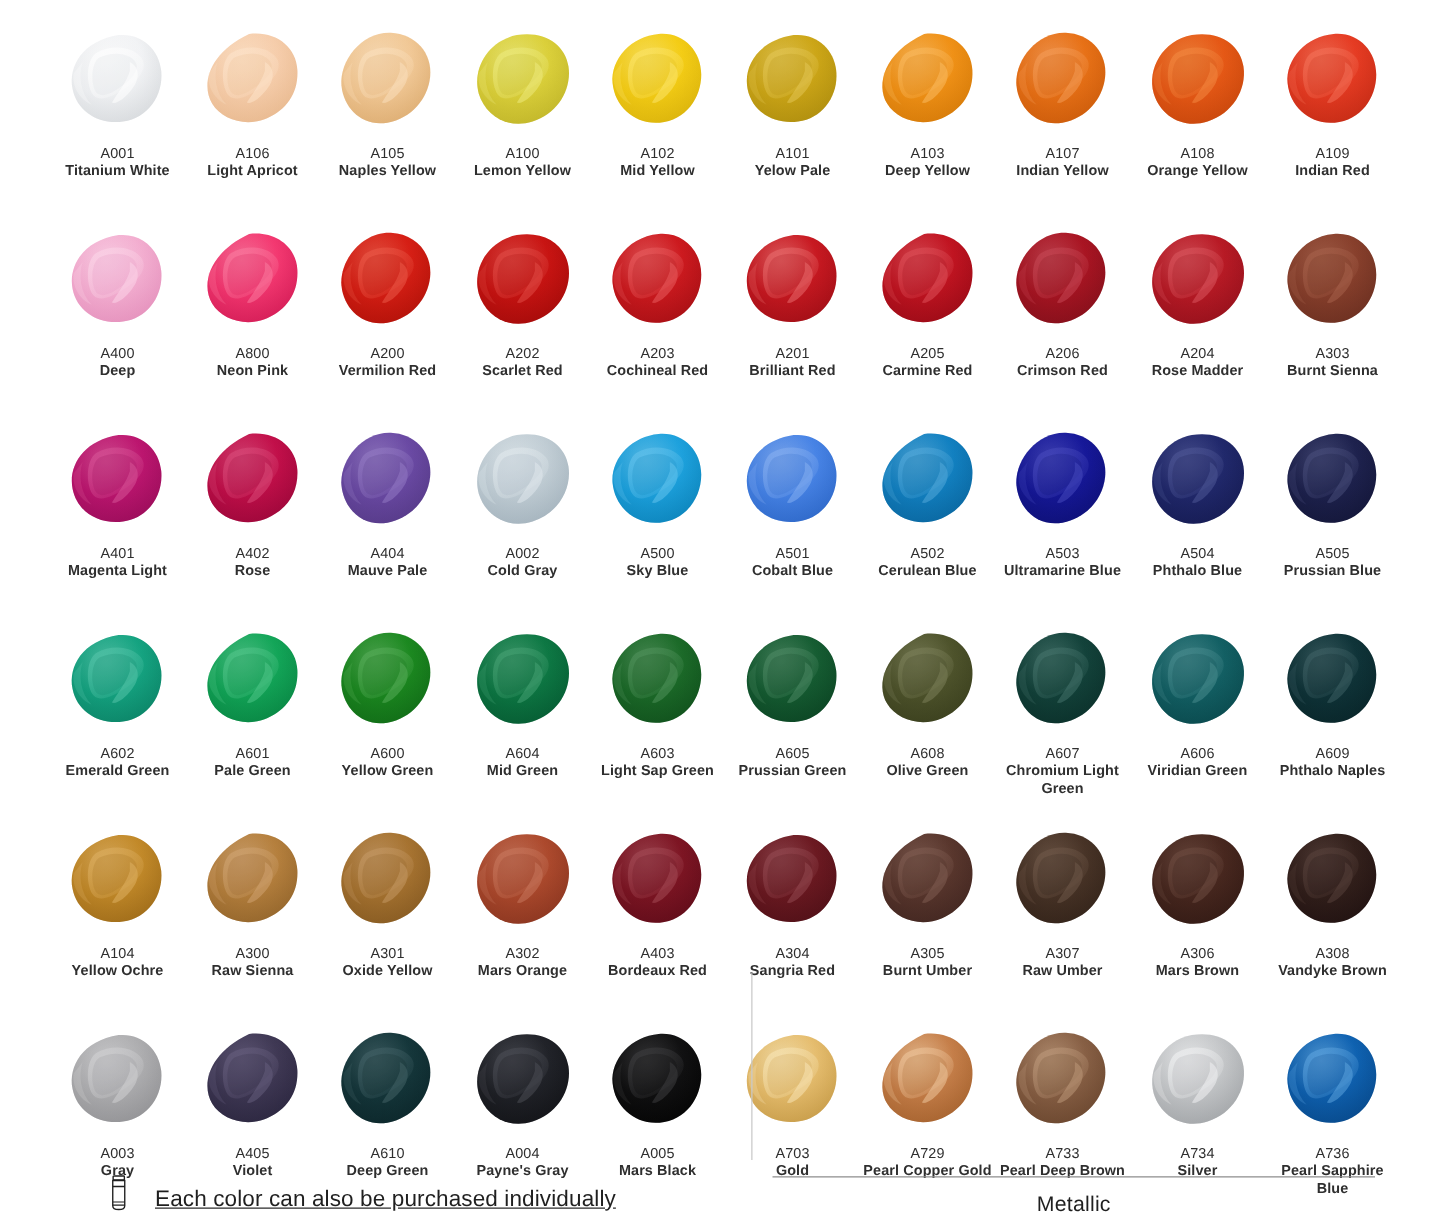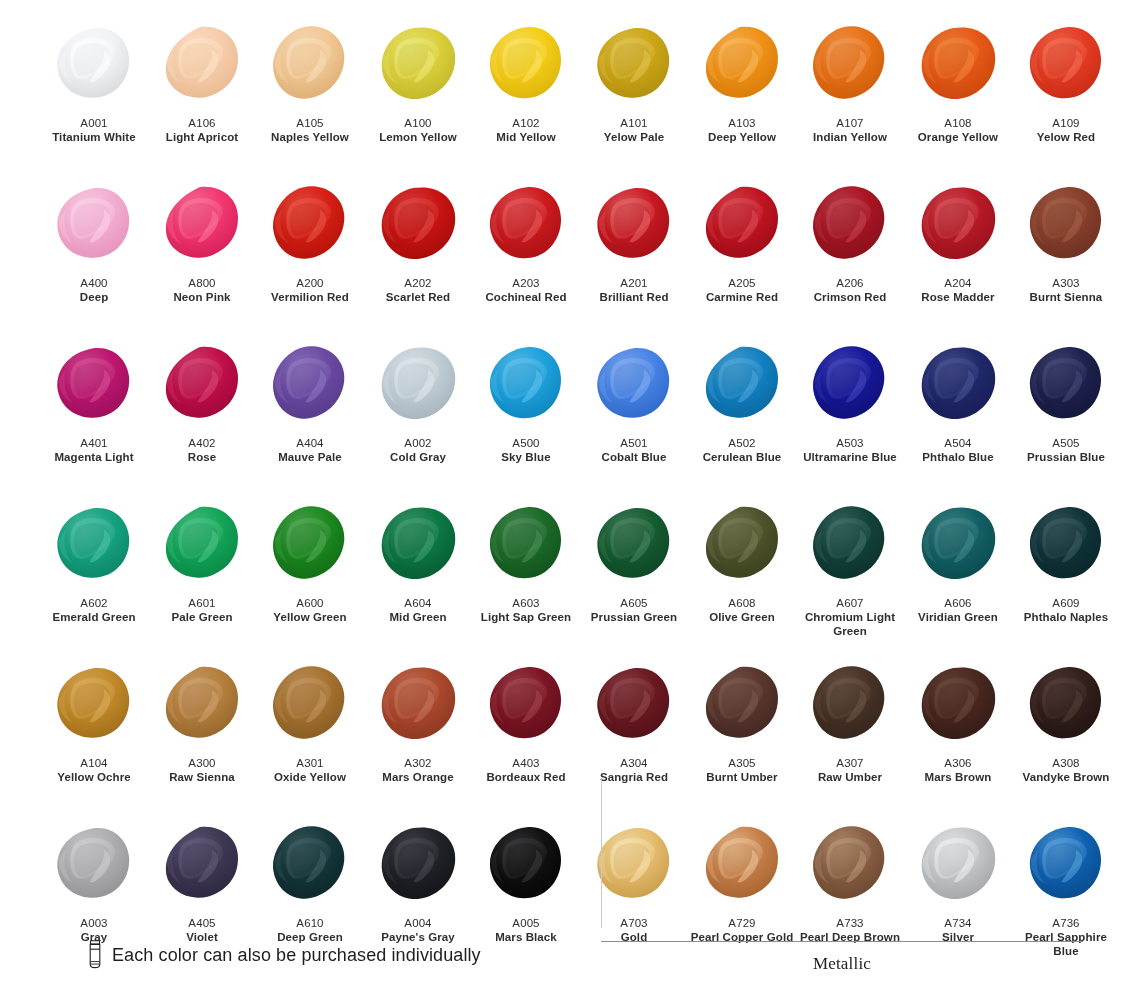--- a/index.html
+++ b/index.html
@@ -85,36 +85,36 @@
     left: 0;
     right: 0;
     bottom: 0;
     height: 70px;
   }
   .footer-note {
     position: absolute;
     left: 86px;
     bottom: 14px;
     display: flex;
-    align-items: center;
-    gap: 8px;
+    align-items: flex-end;
+    gap: 20px;
+    text-decoration: underline;
   }
   .footer-note .note-text {
     font-size: 18px;
     color: #1f1f1f;
     letter-spacing: 0.1px;
   }
   .tube-icon { width: 18px; height: 30px; display:block; }
 
   .metallic-block {
     position: absolute;
-    left: 601px;
+    left: 618px;
     width: 482px;
     bottom: 10px;
-    font-family: Liberation Serif, serif;
   }
   .metallic-rule {
     width: 100%;
     height: 1px;
     background: #8d8d8d;
   }
   .metallic-label {
     text-align: center;
     font-size: 17px;
     color: #1f1f1f;
@@ -456,21 +456,21 @@
               <path d="M50 5 C72 3 88 20 88 41 C88 62 74 82 51 84 C29 86 11 70 9 49 C7 27 26 7 50 5 Z" fill="url(#s9)" opacity="0.5"></path>
               <path d="M30 22 C44 14 62 16 70 26 C76 34 70 44 58 52 C46 60 34 66 28 60 C21 53 20 29 30 22 Z" fill="url(#h9)" opacity="0.75"></path>
               <path d="M33 26 C45 20 60 22 65 30 C69 37 62 45 52 52 C42 59 34 62 30 57 C25 50 25 31 33 26 Z" fill="#c62c16" opacity="0.22"></path>
               <path d="M60 30 C68 34 70 44 62 54 C56 62 48 68 44 66 C49 58 57 48 60 38 Z" fill="#f37057" opacity="0.55"></path>
               <path d="M18 30 C14 42 16 58 26 68 C16 64 8 52 10 40 Z" fill="#f37057" opacity="0.28"></path>
             </svg>
           </div>
         </div>
         <div class="caption">
           <span class="code">A109</span>
-          <span class="cname">Yelow Red</span>
+          <span class="cname">Indian Red</span>
         </div>
       </div>
       <div class="swatch row-tall">
         <div class="blob-wrap">
           <div class="blob">
             <svg viewBox="0 0 98 92" xmlns="http://www.w3.org/2000/svg">
               <defs>
                 <radialGradient id="g10" cx="38%" cy="30%" r="78%">
                   <stop offset="0%" stop-color="#fbd4e7"></stop>
                   <stop offset="52%" stop-color="#f4b1d2"></stop>

